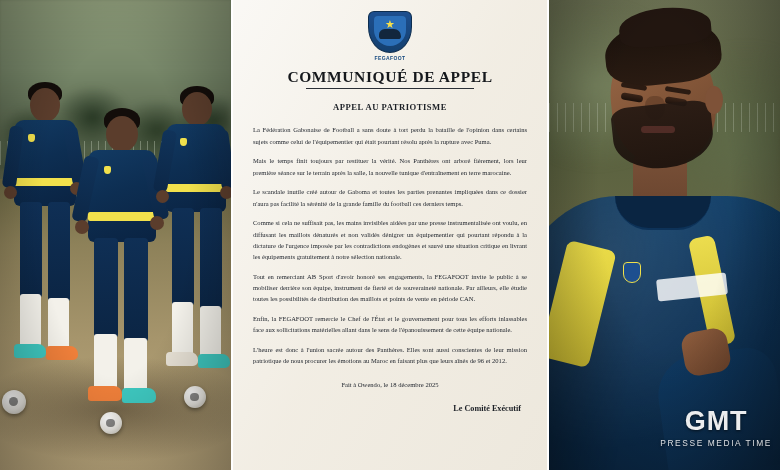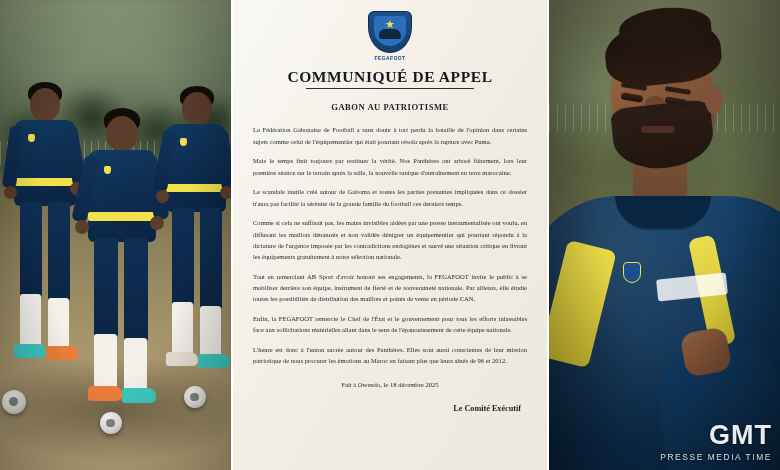--- a/index.html
+++ b/index.html
@@ -312,22 +312,22 @@
     position: absolute; left: 134px; top: 330px; width: 46px; height: 44px;
     background: linear-gradient(150deg, #8c5c3d, #6d442c);
     border-radius: 14px;
     transform: rotate(-10deg);
   }
   .pr-vignette {
     position: absolute; inset: 0;
     background: radial-gradient(ellipse at 50% 40%, rgba(0,0,0,0) 40%, rgba(0,0,0,.38) 100%);
   }
   .watermark {
-    position: absolute; right: 8px; bottom: 8px;
-    text-align: right; color: rgba(255,255,255,.92);
+    position: absolute; right: 8px; bottom: 22px;
+    text-align: center; color: rgba(255,255,255,.92);
     text-shadow: 0 1px 3px rgba(0,0,0,.6);
   }
   .wm-main {
     font-size: 27px; font-weight: bold; letter-spacing: 1px; line-height: 1;
     font-family: "Liberation Sans", sans-serif;
   }
   .wm-sub {
     font-size: 8.4px; letter-spacing: 1.6px; margin-top: 3px;
     color: rgba(255,255,255,.85);
   }
@@ -419,21 +419,21 @@
           <div class="crest-shield"></div>
           <div class="crest-inner"></div>
           <div class="crest-star">★</div>
           <div class="crest-panther"></div>
           <div class="crest-label">FEGAFOOT</div>
         </div>
       </div>
 
       <div class="doc-title">COMMUNIQUÉ DE APPEL</div>
       <div class="doc-rule"></div>
-      <div class="doc-subtitle">GABON AU PATRIOTISME</div>
+      <div class="doc-subtitle">APPEL AU PATRIOTISME</div>
 
       <div class="doc-body">
         <p>La Fédération Gabonaise de Football a sans doute à tort perdu la bataille de l'opinion dans certains sujets comme celui de l'équipementier qui était pourtant résolu après la rupture avec Puma.</p>
         <p>Mais le temps finit toujours par restituer la vérité. Nos Panthères ont arboré fièrement, lors leur première séance sur le terrain après la salle, la nouvelle tunique d'entraînement en terre marocaine.</p>
         <p>Le scandale inutile créé autour de Gaboma et toutes les parties prenantes impliquées dans ce dossier n'aura pas facilité la sérénité de la grande famille du football ces derniers temps.</p>
         <p>Comme si cela ne suffisait pas, les mains invisibles aidées par une presse instrumentalisée ont voulu, en diffusant les maillots dénaturés et non validés dénigrer un équipementier qui pourtant répondu à la dictature de l'urgence imposée par les contradictions endogènes et sauvé une situation critique en livrant les équipements gratuitement à notre sélection nationale.</p>
         <p>Tout en remerciant AB Sport d'avoir honoré ses engagements, la FEGAFOOT invite le public à se mobiliser derrière son équipe, instrument de fierté et de souveraineté nationale. Par ailleurs, elle étudie toutes les possibilités de distribution des maillots et points de vente en période CAN.</p>
         <p>Enfin, la FEGAFOOT remercie le Chef de l'État et le gouvernement pour tous les efforts inlassables face aux sollicitations matérielles allant dans le sens de l'épanouissement de cette équipe nationale.</p>
         <p>L'heure est donc à l'union sacrée autour des Panthères. Elles sont aussi conscientes de leur mission patriotique de nous procurer les émotions au Maroc en faisant plus que leurs aînés de 96 et 2012.</p>
       </div>

